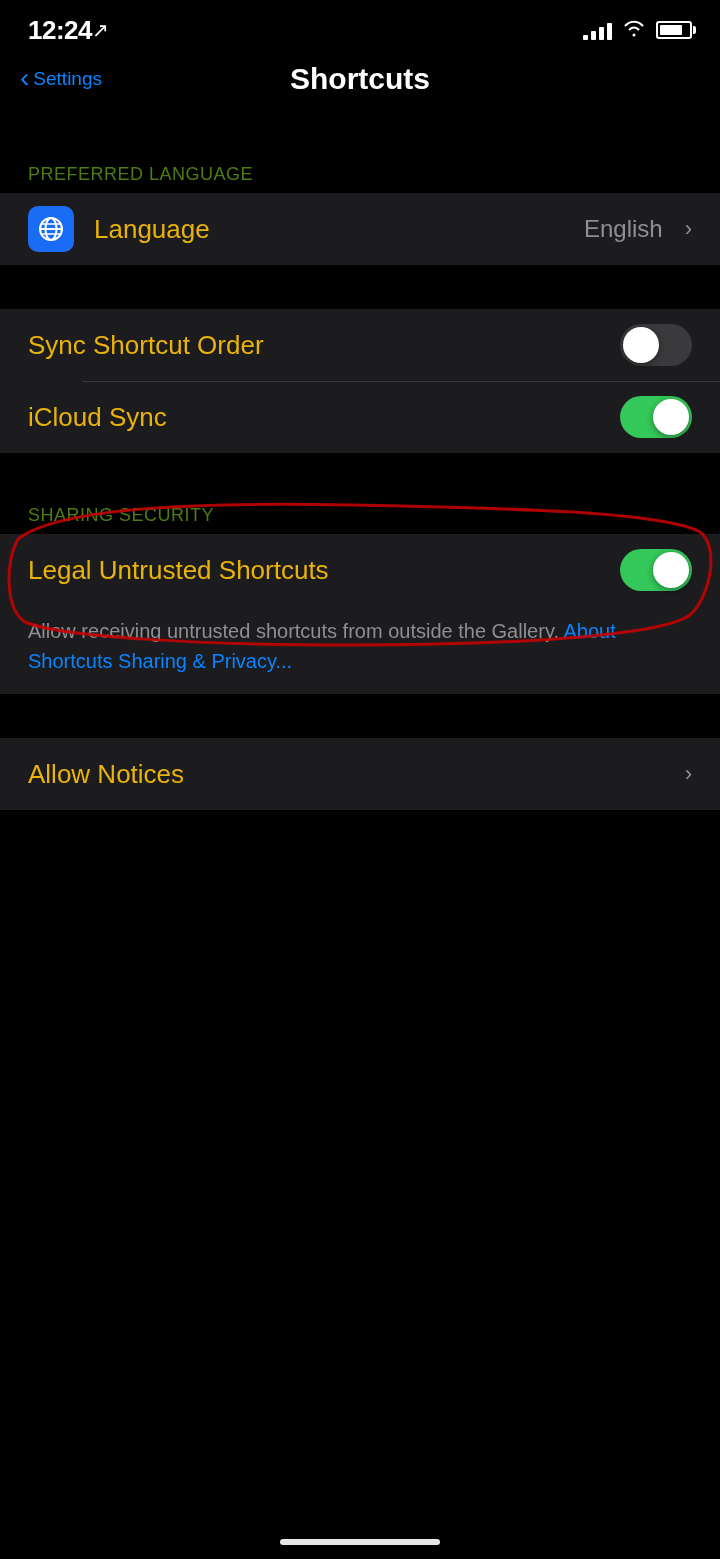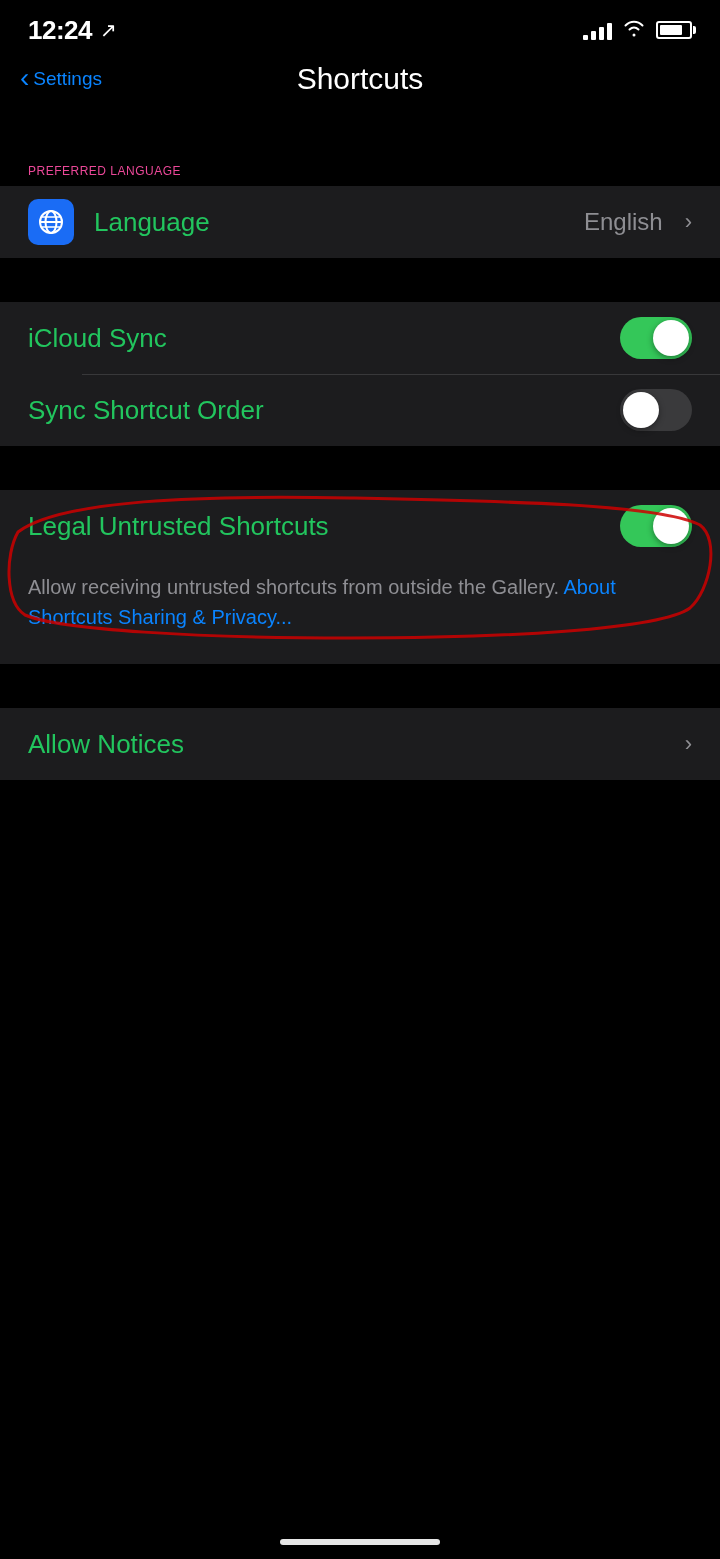--- a/index.html
+++ b/index.html
@@ -97,35 +97,35 @@
       font-size: 28px;
       font-weight: 300;
       line-height: 1;
       margin-top: -2px;
     }
     .back-label {
       font-size: 19px;
     }
     .nav-title {
       font-size: 30px;
-      font-weight: 400;
+      font-weight: 700;
       text-align: center;
     }
 
     
     .section-gap {
       height: 44px;
       background: #000;
     }
 
     
     .section-label {
       padding: 8px 28px 8px 28px;
-      font-size: 12px;
-      color: #ec4899;
+      font-size: 18px;
+      color: #4d7c0f;
       text-transform: uppercase;
       letter-spacing: 0.5px;
       background: #000;
     }
 
     
     .settings-card {
       background: #1C1C1E;
       border-radius: 0;
     }
@@ -160,21 +160,21 @@
       margin-right: 20px;
       flex-shrink: 0;
     }
     .row-icon svg {
       width: 28px;
       height: 28px;
     }
 
     .row-label {
       font-size: 26px;
-      color: #22c55e;
+      color: #eab308;
       flex: 1;
     }
 
     .row-value {
       font-size: 24px;
       color: #8E8E93;
       margin-right: 22px;
     }
 
     .chevron-right {
@@ -228,21 +228,21 @@
       left: 0;
       width: 100%;
       height: 100%;
       pointer-events: none;
       z-index: 10;
     }
 
     
     .description-text {
       background: #1C1C1E;
-      padding: 10px 28px 32px 28px;
+      padding: 10px 28px 18px 28px;
       font-size: 20px;
       color: #8E8E93;
       line-height: 1.5;
     }
 
     .description-link {
       color: #0A84FF;
     }
 
     
@@ -255,21 +255,21 @@
       height: 6px;
       background: #fff;
       border-radius: 3px;
       opacity: 0.9;
     }
   </style>
 </head>
 <body>
 
 <div class="status-bar">
-  <div style="display:flex;align-items:center;gap:8px;">
+  <div style="display:flex;align-items:center;">
     <span class="status-time">12:24</span>
     <span style="font-size:20px;color:#fff;">↗</span>
   </div>
   <div class="status-icons">
     <div class="signal-bars">
       <div class="signal-bar" style="height:5px;"></div>
       <div class="signal-bar" style="height:9px;"></div>
       <div class="signal-bar" style="height:13px;"></div>
       <div class="signal-bar" style="height:17px;"></div>
     </div>
@@ -309,40 +309,41 @@
     </div>
     <span class="row-label">Language</span>
     <span class="row-value">English</span>
     <span class="chevron-right">›</span>
   </div>
 </div>
 
 <div class="section-gap"></div>
 <div class="settings-card">
   <div class="settings-row">
+    <span class="row-label">Sync Shortcut Order</span>
+    <div class="toggle off">
+      <div class="toggle-knob"></div>
+    </div>
+  </div>
+  <div class="settings-row">
     <span class="row-label">iCloud Sync</span>
     <div class="toggle on">
       <div class="toggle-knob"></div>
     </div>
   </div>
-  <div class="settings-row">
-    <span class="row-label">Sync Shortcut Order</span>
-    <div class="toggle off">
-      <div class="toggle-knob"></div>
-    </div>
-  </div>
 </div>
 
 <div class="section-gap"></div>
 <div class="sharing-section">
 
   <svg class="red-annotation" viewBox="0 0 720 160" preserveAspectRatio="none" style="position:absolute;top:0;left:0;width:100%;height:160px;pointer-events:none;z-index:10;">
     <path d="M 18 42 C 60 10, 200 5, 350 8 C 500 11, 660 14, 700 35 C 720 50, 710 100, 690 118 C 660 140, 500 148, 350 148 C 200 148, 60 140, 25 125 C 5 112, 5 65, 18 42 Z" stroke="#CC0000" stroke-width="3" fill="none" stroke-linecap="round" stroke-linejoin="round" style="opacity:0.85;"></path>
   </svg>
 
+  <div class="section-label">SHARING SECURITY</div>
   <div class="settings-card">
     <div class="settings-row">
       <span class="row-label">Legal Untrusted Shortcuts</span>
       <div class="toggle on">
         <div class="toggle-knob"></div>
       </div>
     </div>
   </div>
   <div class="description-text">
     <span>Allow receiving untrusted shortcuts from outside the Gallery. </span><span class="description-link">About Shortcuts Sharing &amp; Privacy...</span>

